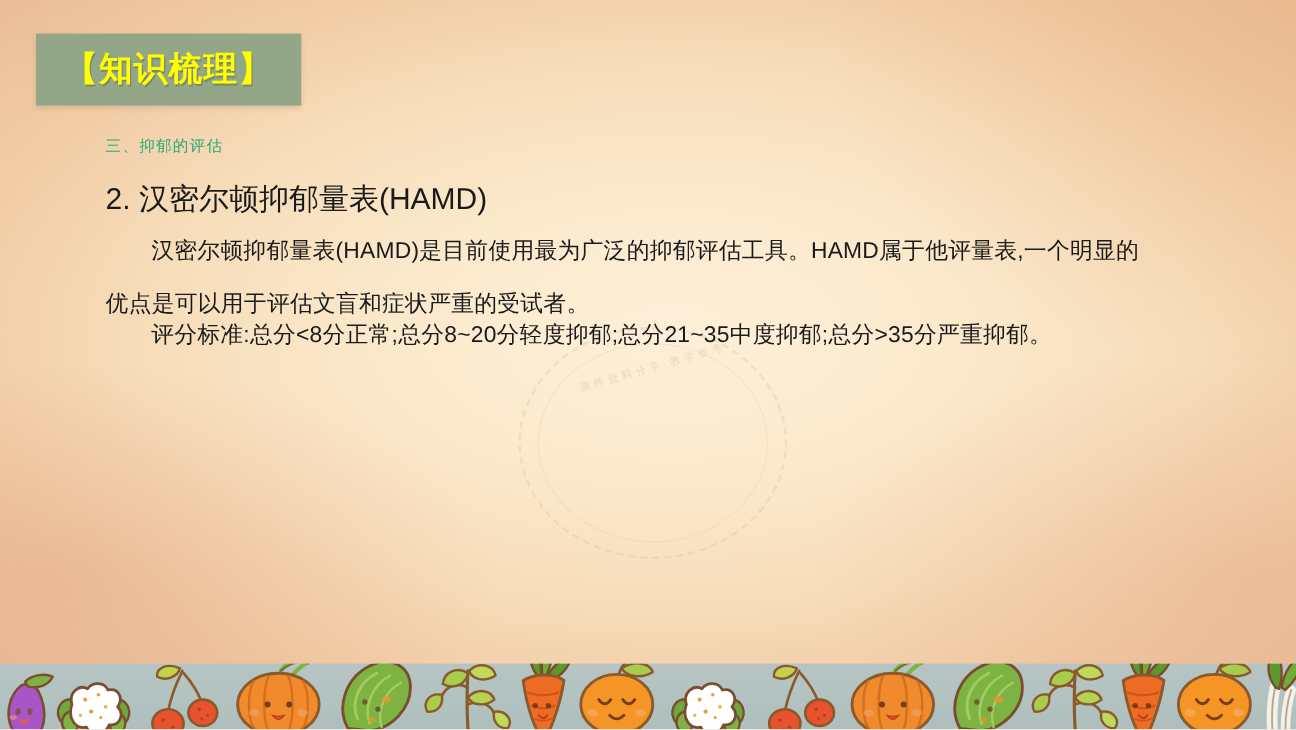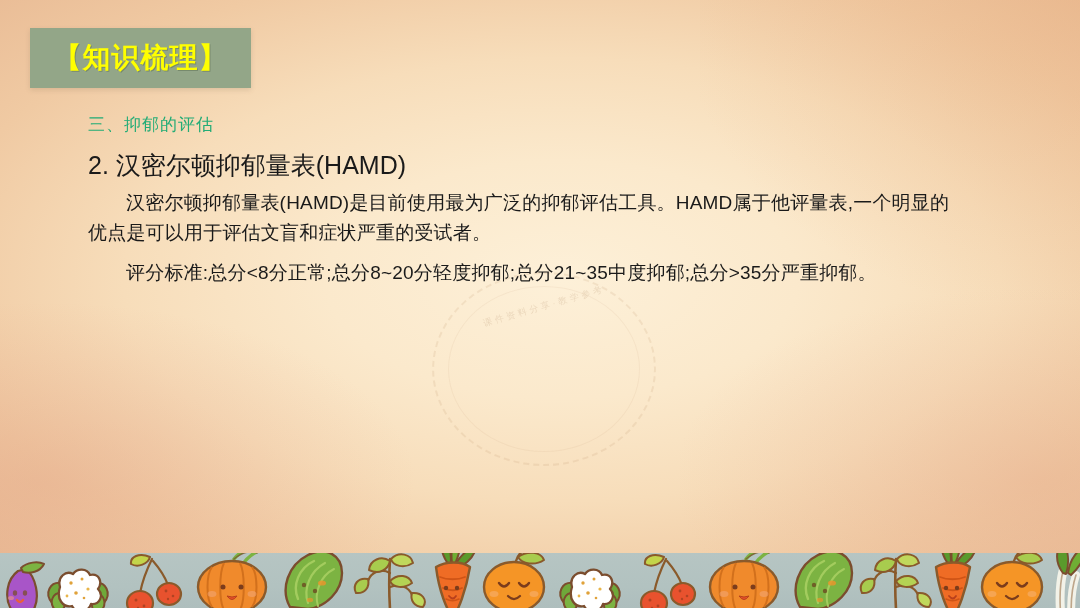--- a/index.html
+++ b/index.html
@@ -97,40 +97,40 @@
   
   .content {
     position: absolute;
     left: 0; top: 0;
     width: 1080px;
   }
   .section-heading {
     position: absolute;
     left: 88px;
     top: 113px;
-    font-size: 17px;
+    font-size: 13px;
     color: #23ac76;
     letter-spacing: 1px;
     white-space: nowrap;
   }
   .item-title {
     position: absolute;
     left: 88px;
     top: 149px;
     font-size: 25px;
     color: #1a1a1a;
     white-space: nowrap;
   }
   .para {
     position: absolute;
     left: 88px;
     width: 880px;
     font-size: 19px;
     color: #1a1a1a;
-    line-height: 30px;
+    line-height: 44px;
     text-indent: 38px;
     letter-spacing: 0.2px;
   }
   .para-1 { top: 188px; }
   .para-2 { top: 258px; }
 
   
   .veg-band {
     position: absolute;
     left: 0;

